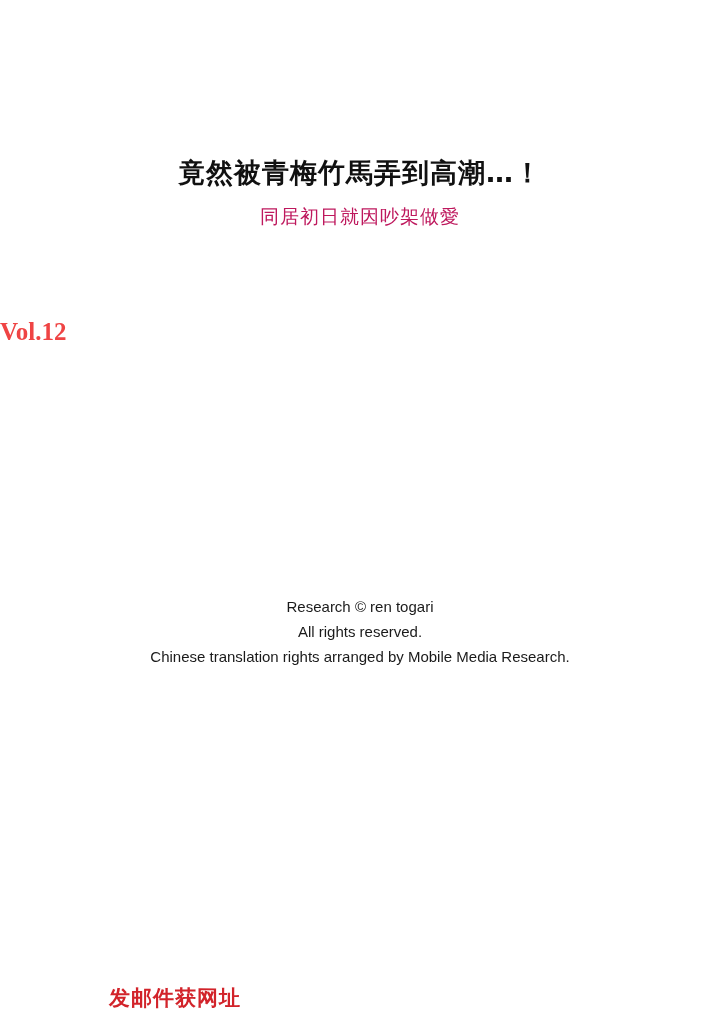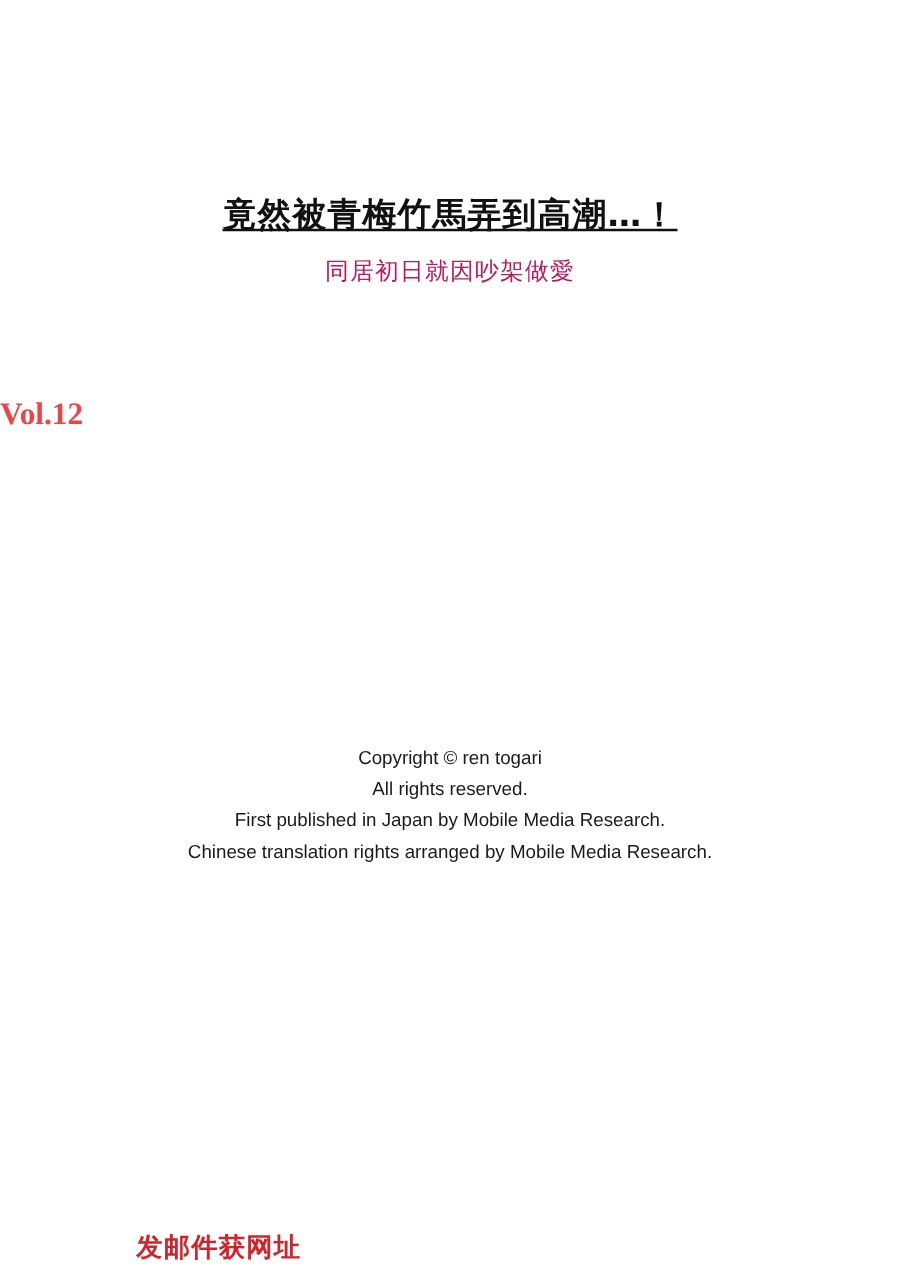--- a/index.html
+++ b/index.html
@@ -27,21 +27,20 @@
     text-align: center;
   }
   .main-title {
     font-family: "DejaVu Sans", "Liberation Sans", sans-serif;
     font-size: 27px;
     font-weight: 700;
     letter-spacing: 1px;
     color: #111111;
     line-height: 1.3;
     margin: 0;
-    text-decoration: underline;
   }
   .sub-title {
     font-family: Liberation Sans, sans-serif;
     font-size: 19px;
     font-weight: 500;
     color: #be185d;
     letter-spacing: 1px;
     margin: 14px 0 0 0;
   }
   .volume {
@@ -109,23 +108,22 @@
 
   <div class="title-block">
     <h1 class="main-title">竟然被青梅竹馬弄到高潮…！</h1>
     <p class="sub-title">同居初日就因吵架做愛</p>
   </div>
 
   <div class="volume">Vol.12</div>
 
 
   <div class="copyright-block">
-    <div>Copyright © ren togari</div>
+    <div>Research © ren togari</div>
     <div>All rights reserved.</div>
-    <div>First published in Japan by Mobile Media Research.</div>
     <div>Chinese translation rights arranged by Mobile Media Research.</div>
   </div>
 
   <div class="watermark">
     <div class="wm-line1">发邮件获网址</div>
   </div>
 
 </div>
 
 </body></html>

